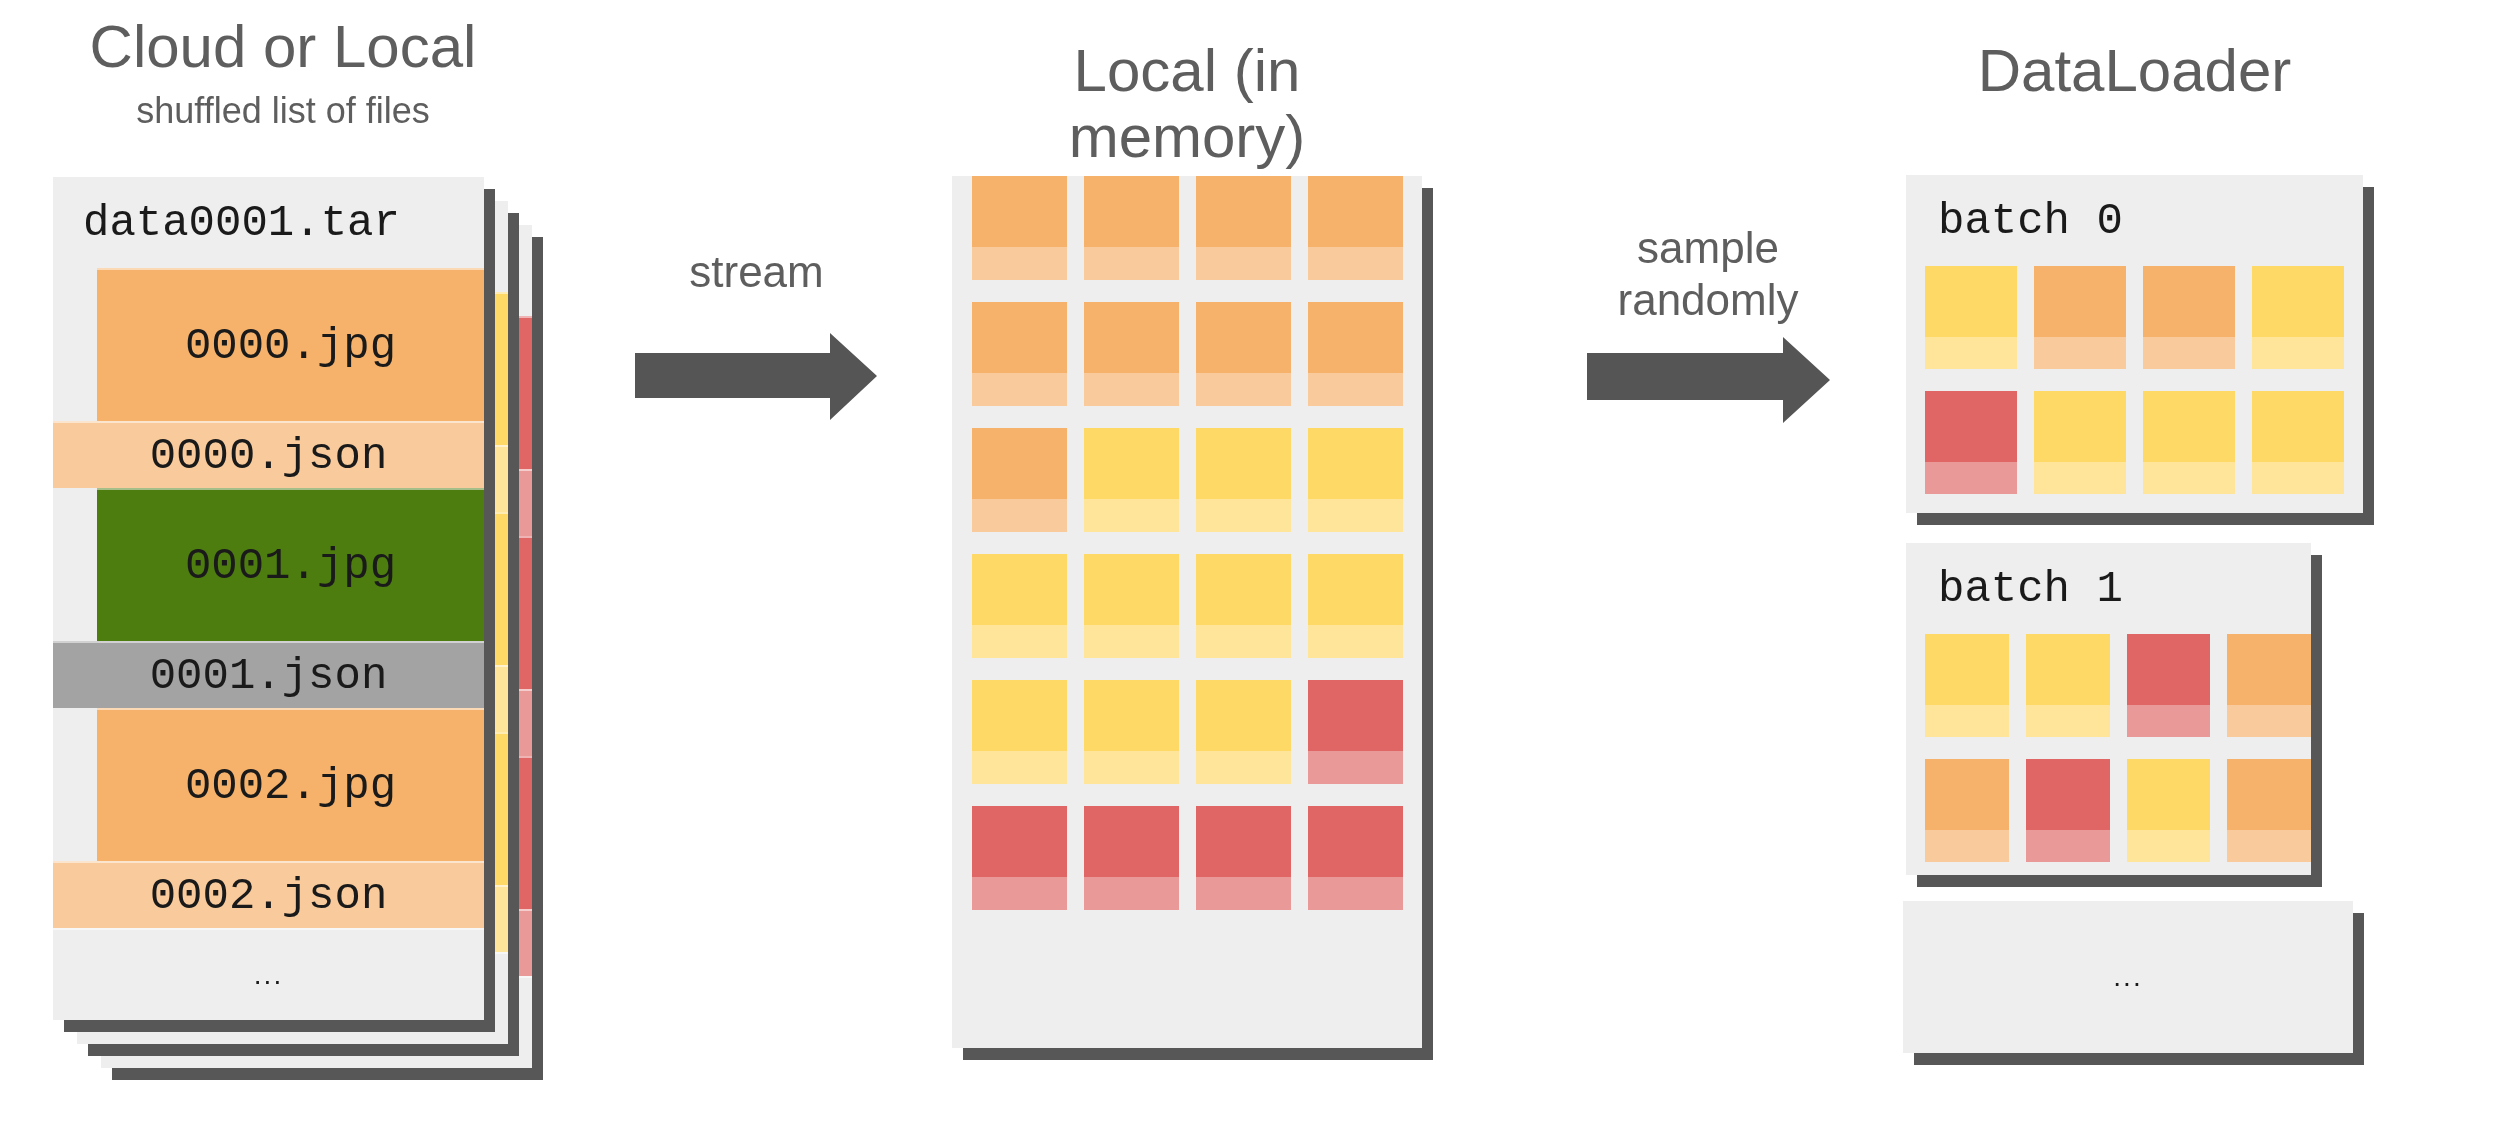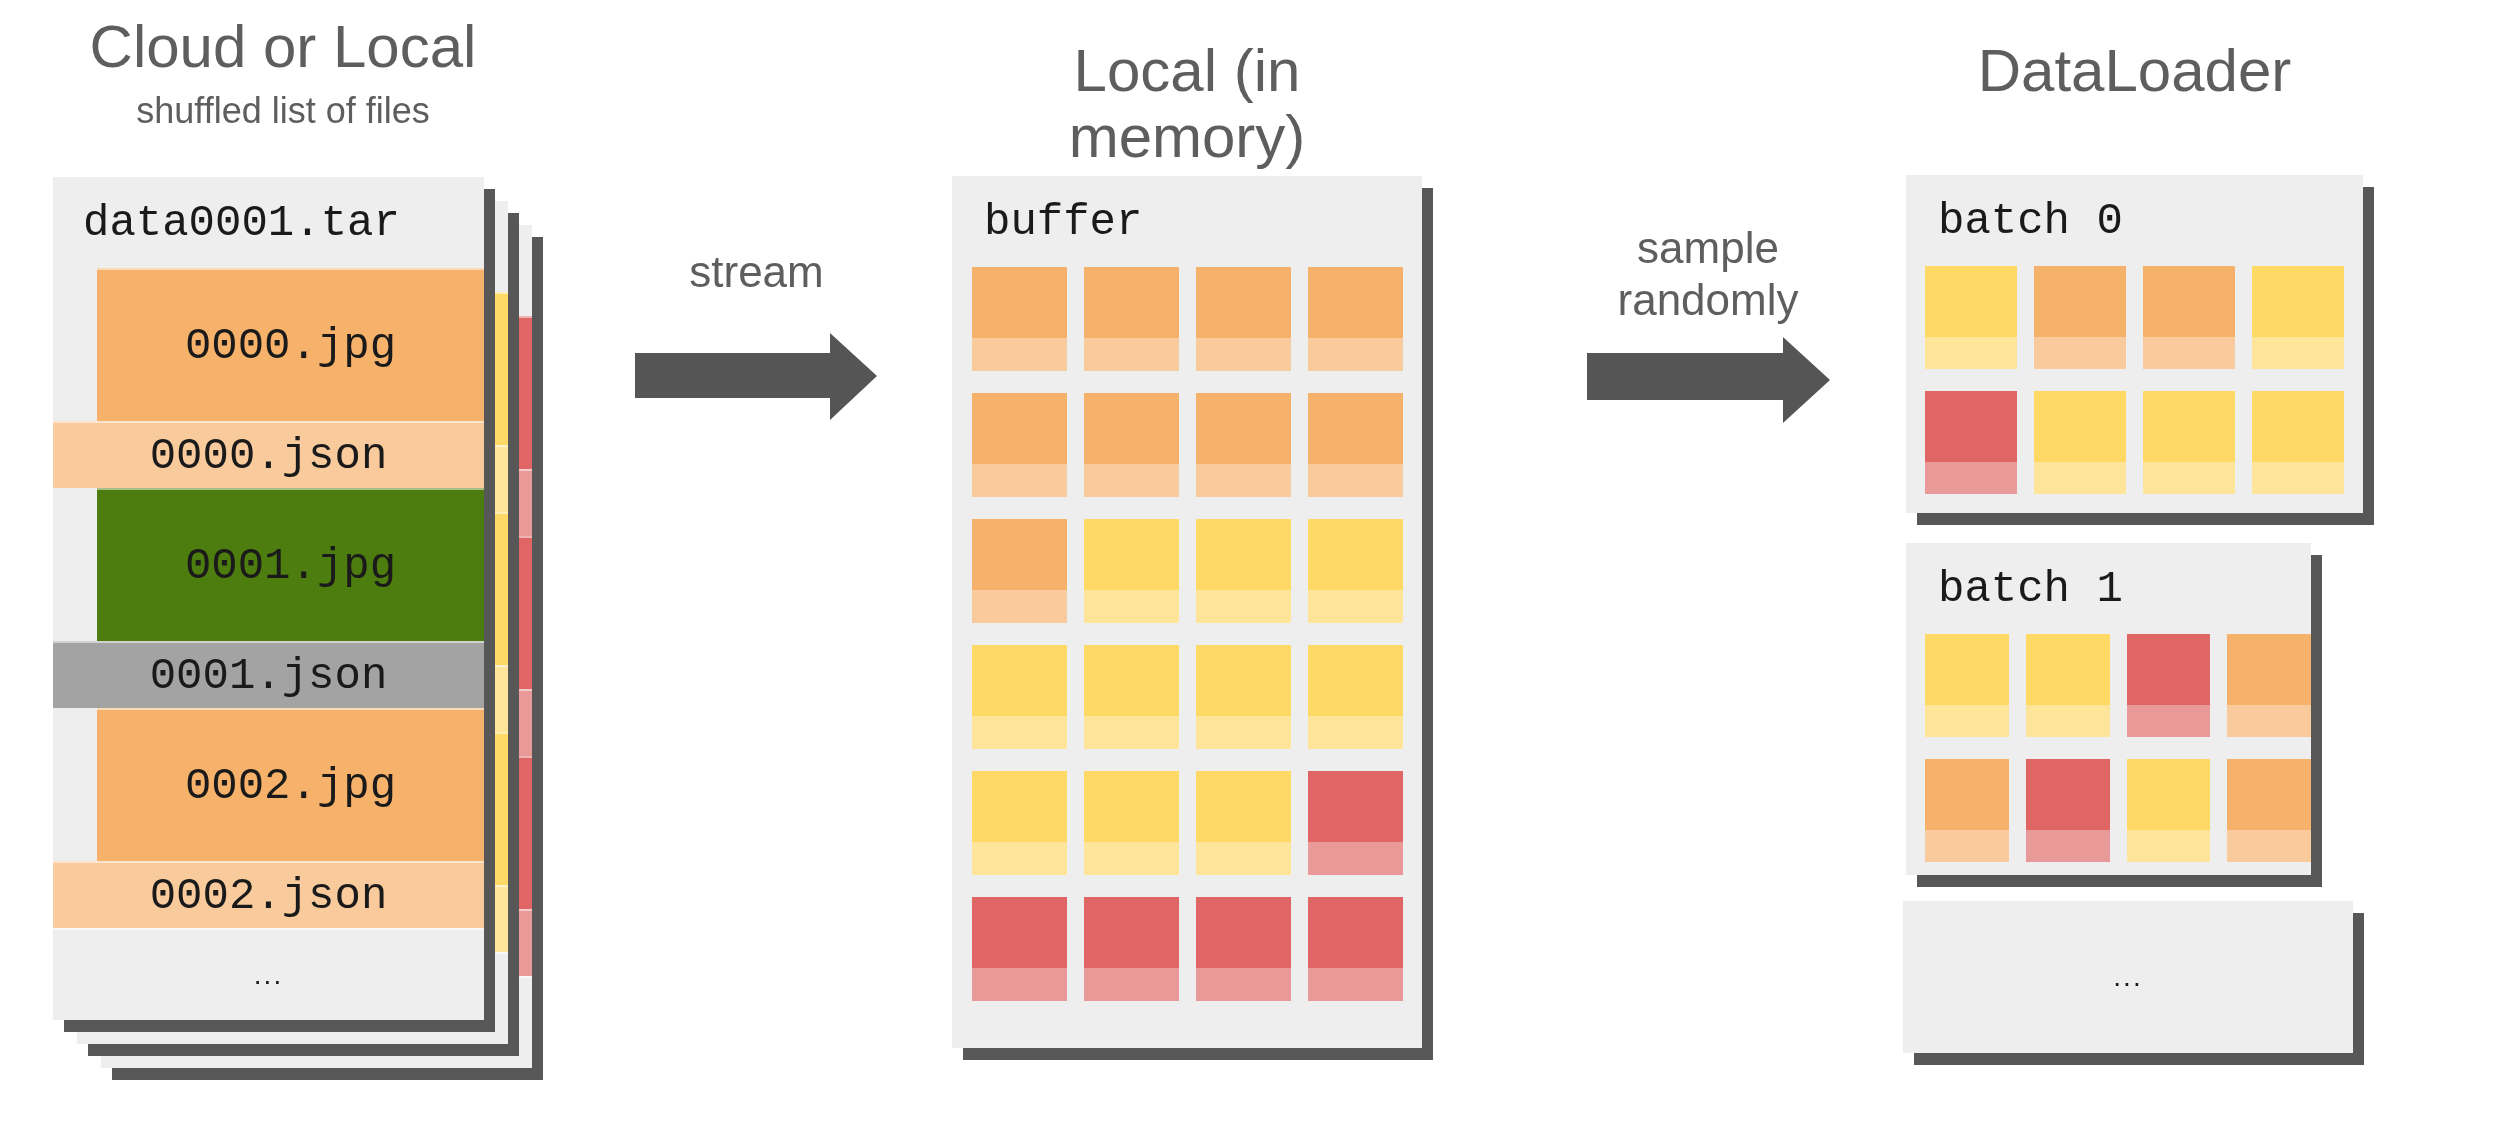--- a/index.html
+++ b/index.html
@@ -94,21 +94,20 @@
       <div class="shard-row mono row-short" style="background: rgb(249, 203, 156);">0002.json</div>
       <div class="shard-row shard-footer">...</div>
     </div>
 
   <div class="arrow-label" id="stream-label">stream</div>
   <svg class="arrow" style="left:635px;top:333px" width="243" height="87">
     <polygon points="0,20 195,20 195,0 242,43 195,87 195,65 0,65" fill="#555555"></polygon>
   </svg>
 
   <div class="card buffer-card">
-    <div class="card-label mono">buffer</div>
     <div class="tile-grid">
         <div class="tile-row">
           <div class="tile">
             <div class="tile-main" style="background: rgb(246, 178, 107);"></div>
             <div class="tile-light" style="background: rgb(249, 203, 156);"></div>
           </div>
           <div class="tile">
             <div class="tile-main" style="background: rgb(246, 178, 107);"></div>
             <div class="tile-light" style="background: rgb(249, 203, 156);"></div>
           </div>

